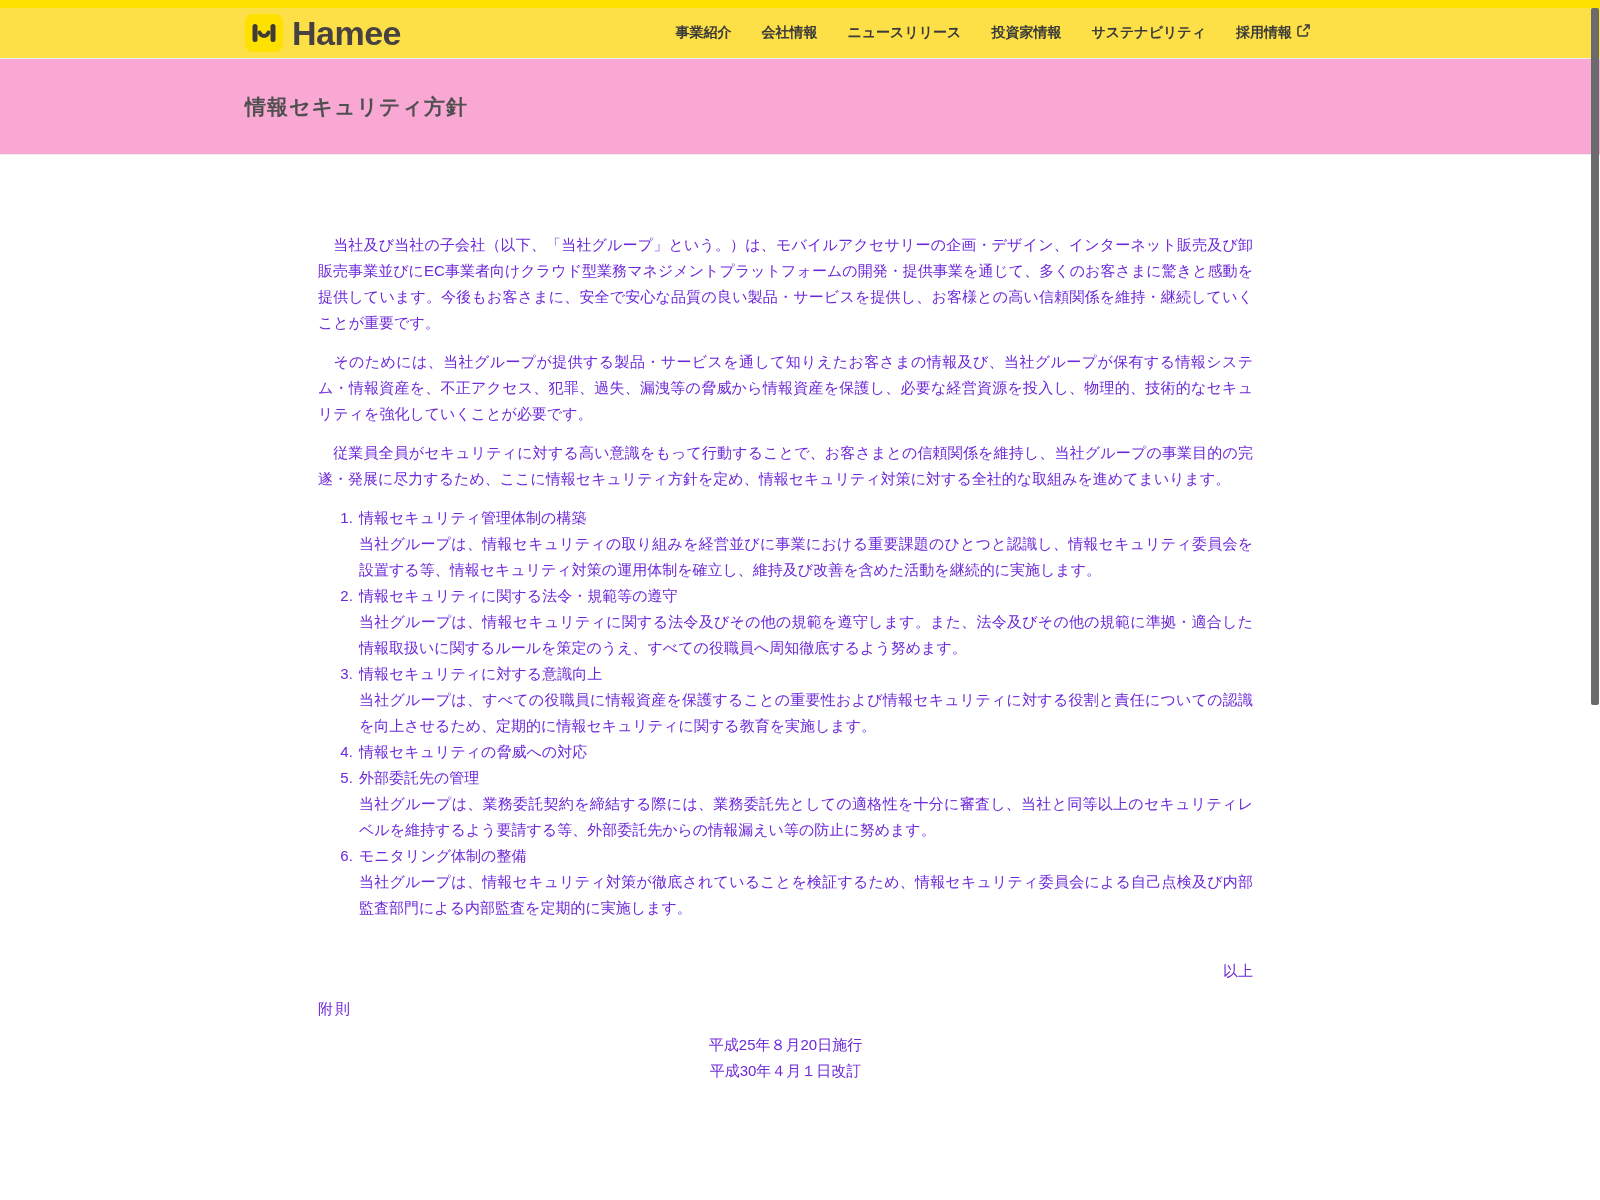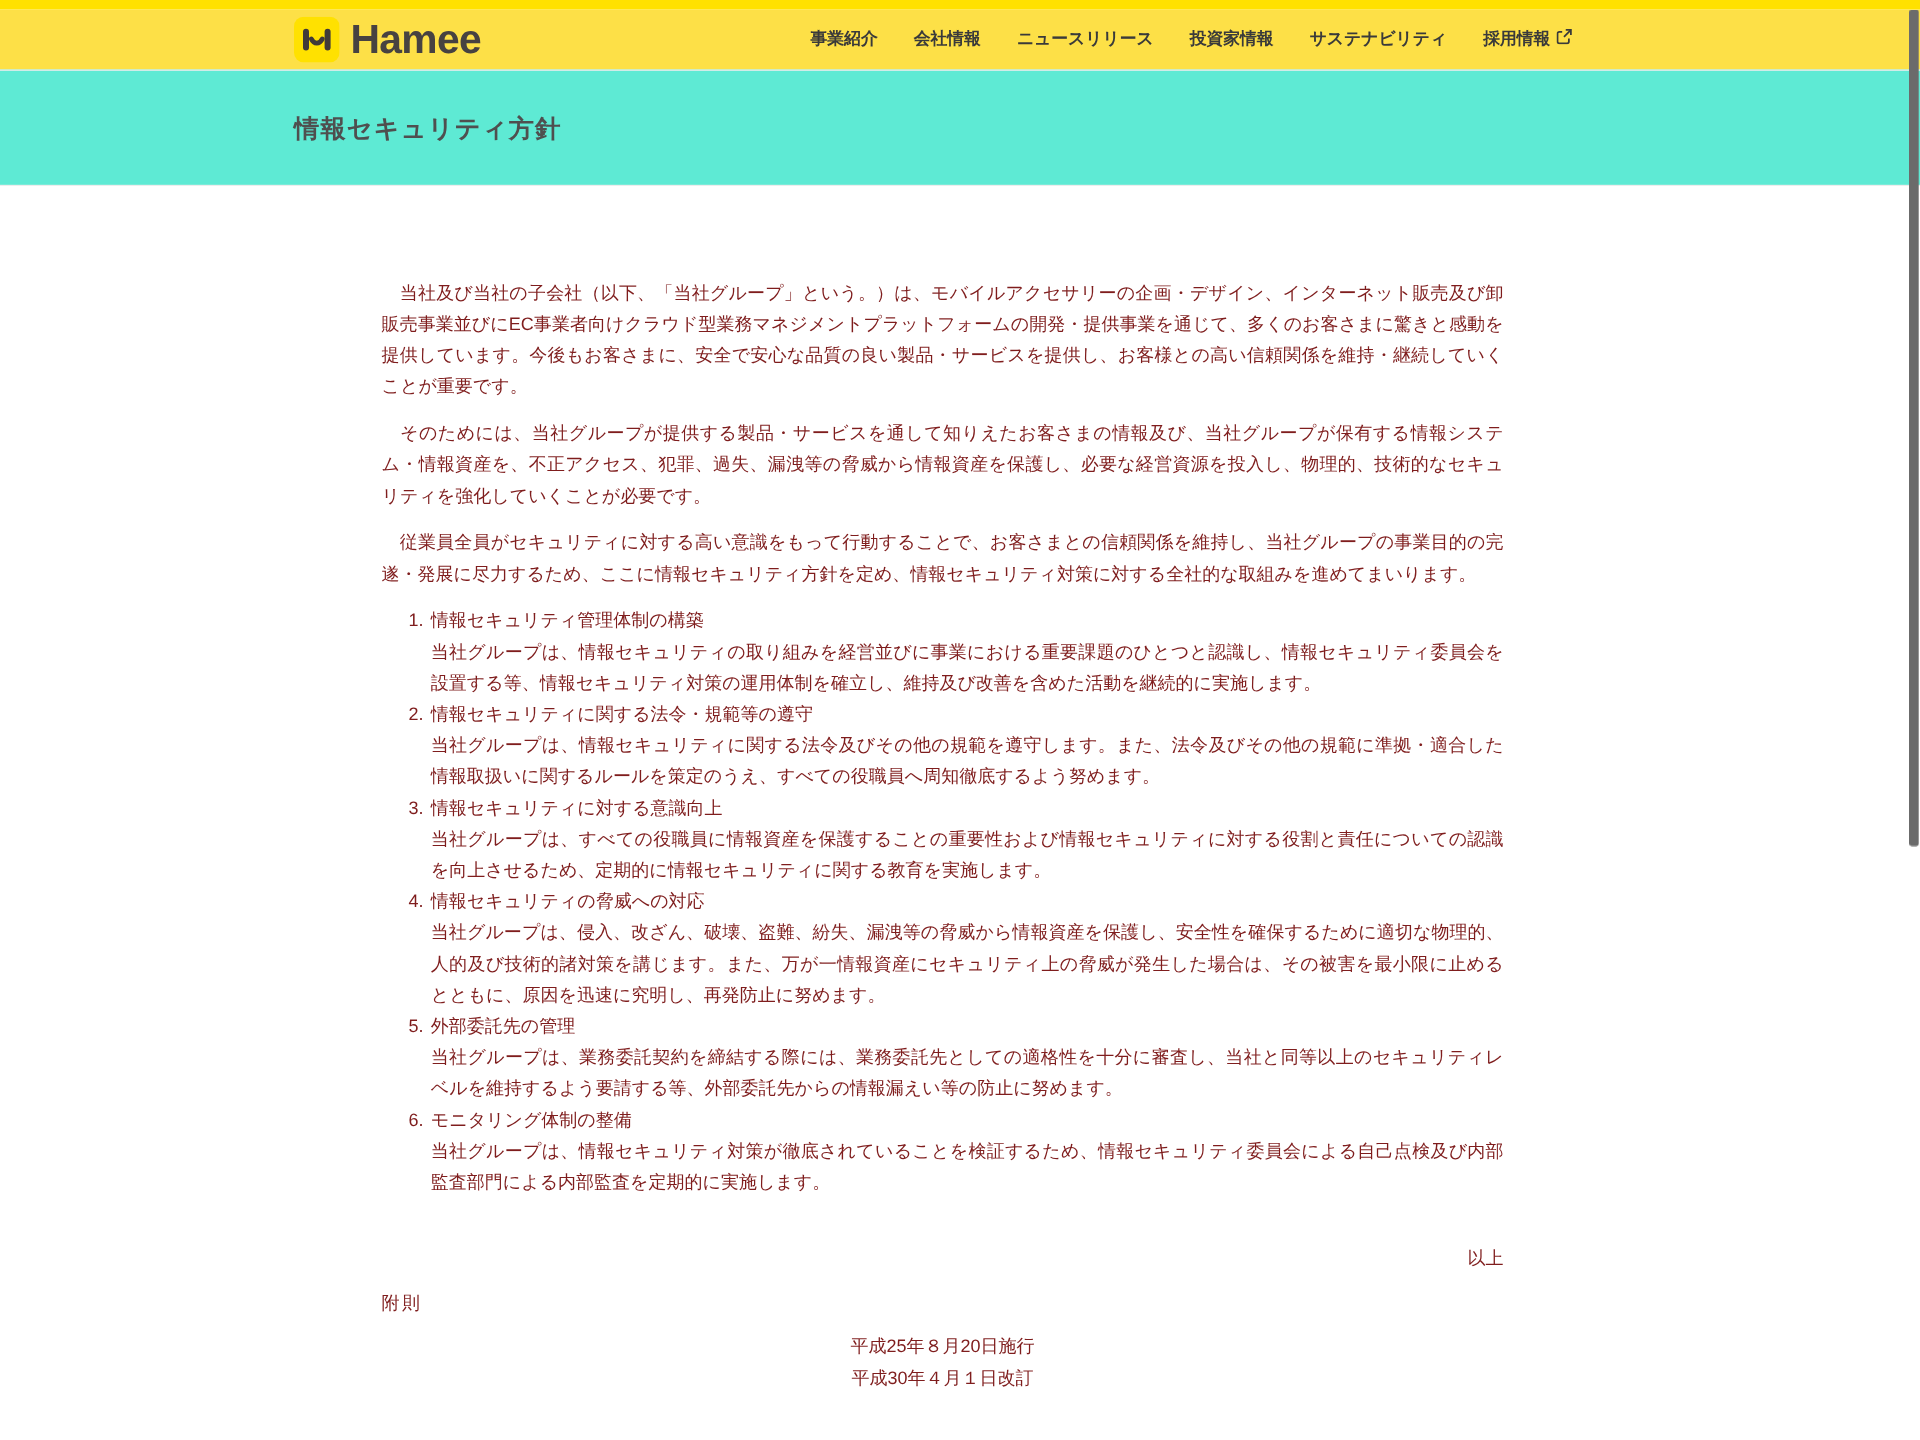--- a/index.html
+++ b/index.html
@@ -42,39 +42,39 @@
     white-space: nowrap;
     display: inline-flex;
     align-items: flex-start;
     gap: 5px;
     cursor: pointer;
   }
   .ext-icon { width: 13px; height: 13px; display: inline-block; }
   
   .title-band {
     height: 97px;
-    background: #5eead4;
+    background: #f9a8d4;
     border-top: 1px solid #ededed;
     border-bottom: 1px solid #ededed;
     display: flex;
     align-items: center;
     padding-left: 245px;
   }
   .page-title {
     font-size: 21px;
     font-weight: 700;
     color: #4f4f4f;
     letter-spacing: 1px;
   }
   
   main.content {
     width: 935px;
     margin-left: 318px;
     padding-top: 77px;
-    color: #7f1d1d;
+    color: #6d28d9;
     font-size: 15px;
     line-height: 26px;
     text-align: justify;
   }
   main.content p.body-para { margin-bottom: 13px; }
   ol.policy-list {
     margin-top: 10px;
     padding-left: 39px;
     list-style: decimal outside;
   }
@@ -156,21 +156,20 @@
     <li>
       <div>情報セキュリティに関する法令・規範等の遵守</div>
       <div>当社グループは、情報セキュリティに関する法令及びその他の規範を遵守します。また、法令及びその他の規範に準拠・適合した情報取扱いに関するルールを策定のうえ、すべての役職員へ周知徹底するよう努めます。</div>
     </li>
     <li>
       <div>情報セキュリティに対する意識向上</div>
       <div>当社グループは、すべての役職員に情報資産を保護することの重要性および情報セキュリティに対する役割と責任についての認識を向上させるため、定期的に情報セキュリティに関する教育を実施します。</div>
     </li>
     <li>
       <div>情報セキュリティの脅威への対応</div>
-      <div>当社グループは、侵入、改ざん、破壊、盗難、紛失、漏洩等の脅威から情報資産を保護し、安全性を確保するために適切な物理的、人的及び技術的諸対策を講じます。また、万が一情報資産にセキュリティ上の脅威が発生した場合は、その被害を最小限に止めるとともに、原因を迅速に究明し、再発防止に努めます。</div>
     </li>
     <li>
       <div>外部委託先の管理</div>
       <div>当社グループは、業務委託契約を締結する際には、業務委託先としての適格性を十分に審査し、当社と同等以上のセキュリティレベルを維持するよう要請する等、外部委託先からの情報漏えい等の防止に努めます。</div>
     </li>
     <li>
       <div>モニタリング体制の整備</div>
       <div>当社グループは、情報セキュリティ対策が徹底されていることを検証するため、情報セキュリティ委員会による自己点検及び内部監査部門による内部監査を定期的に実施します。</div>
     </li>
   </ol>

